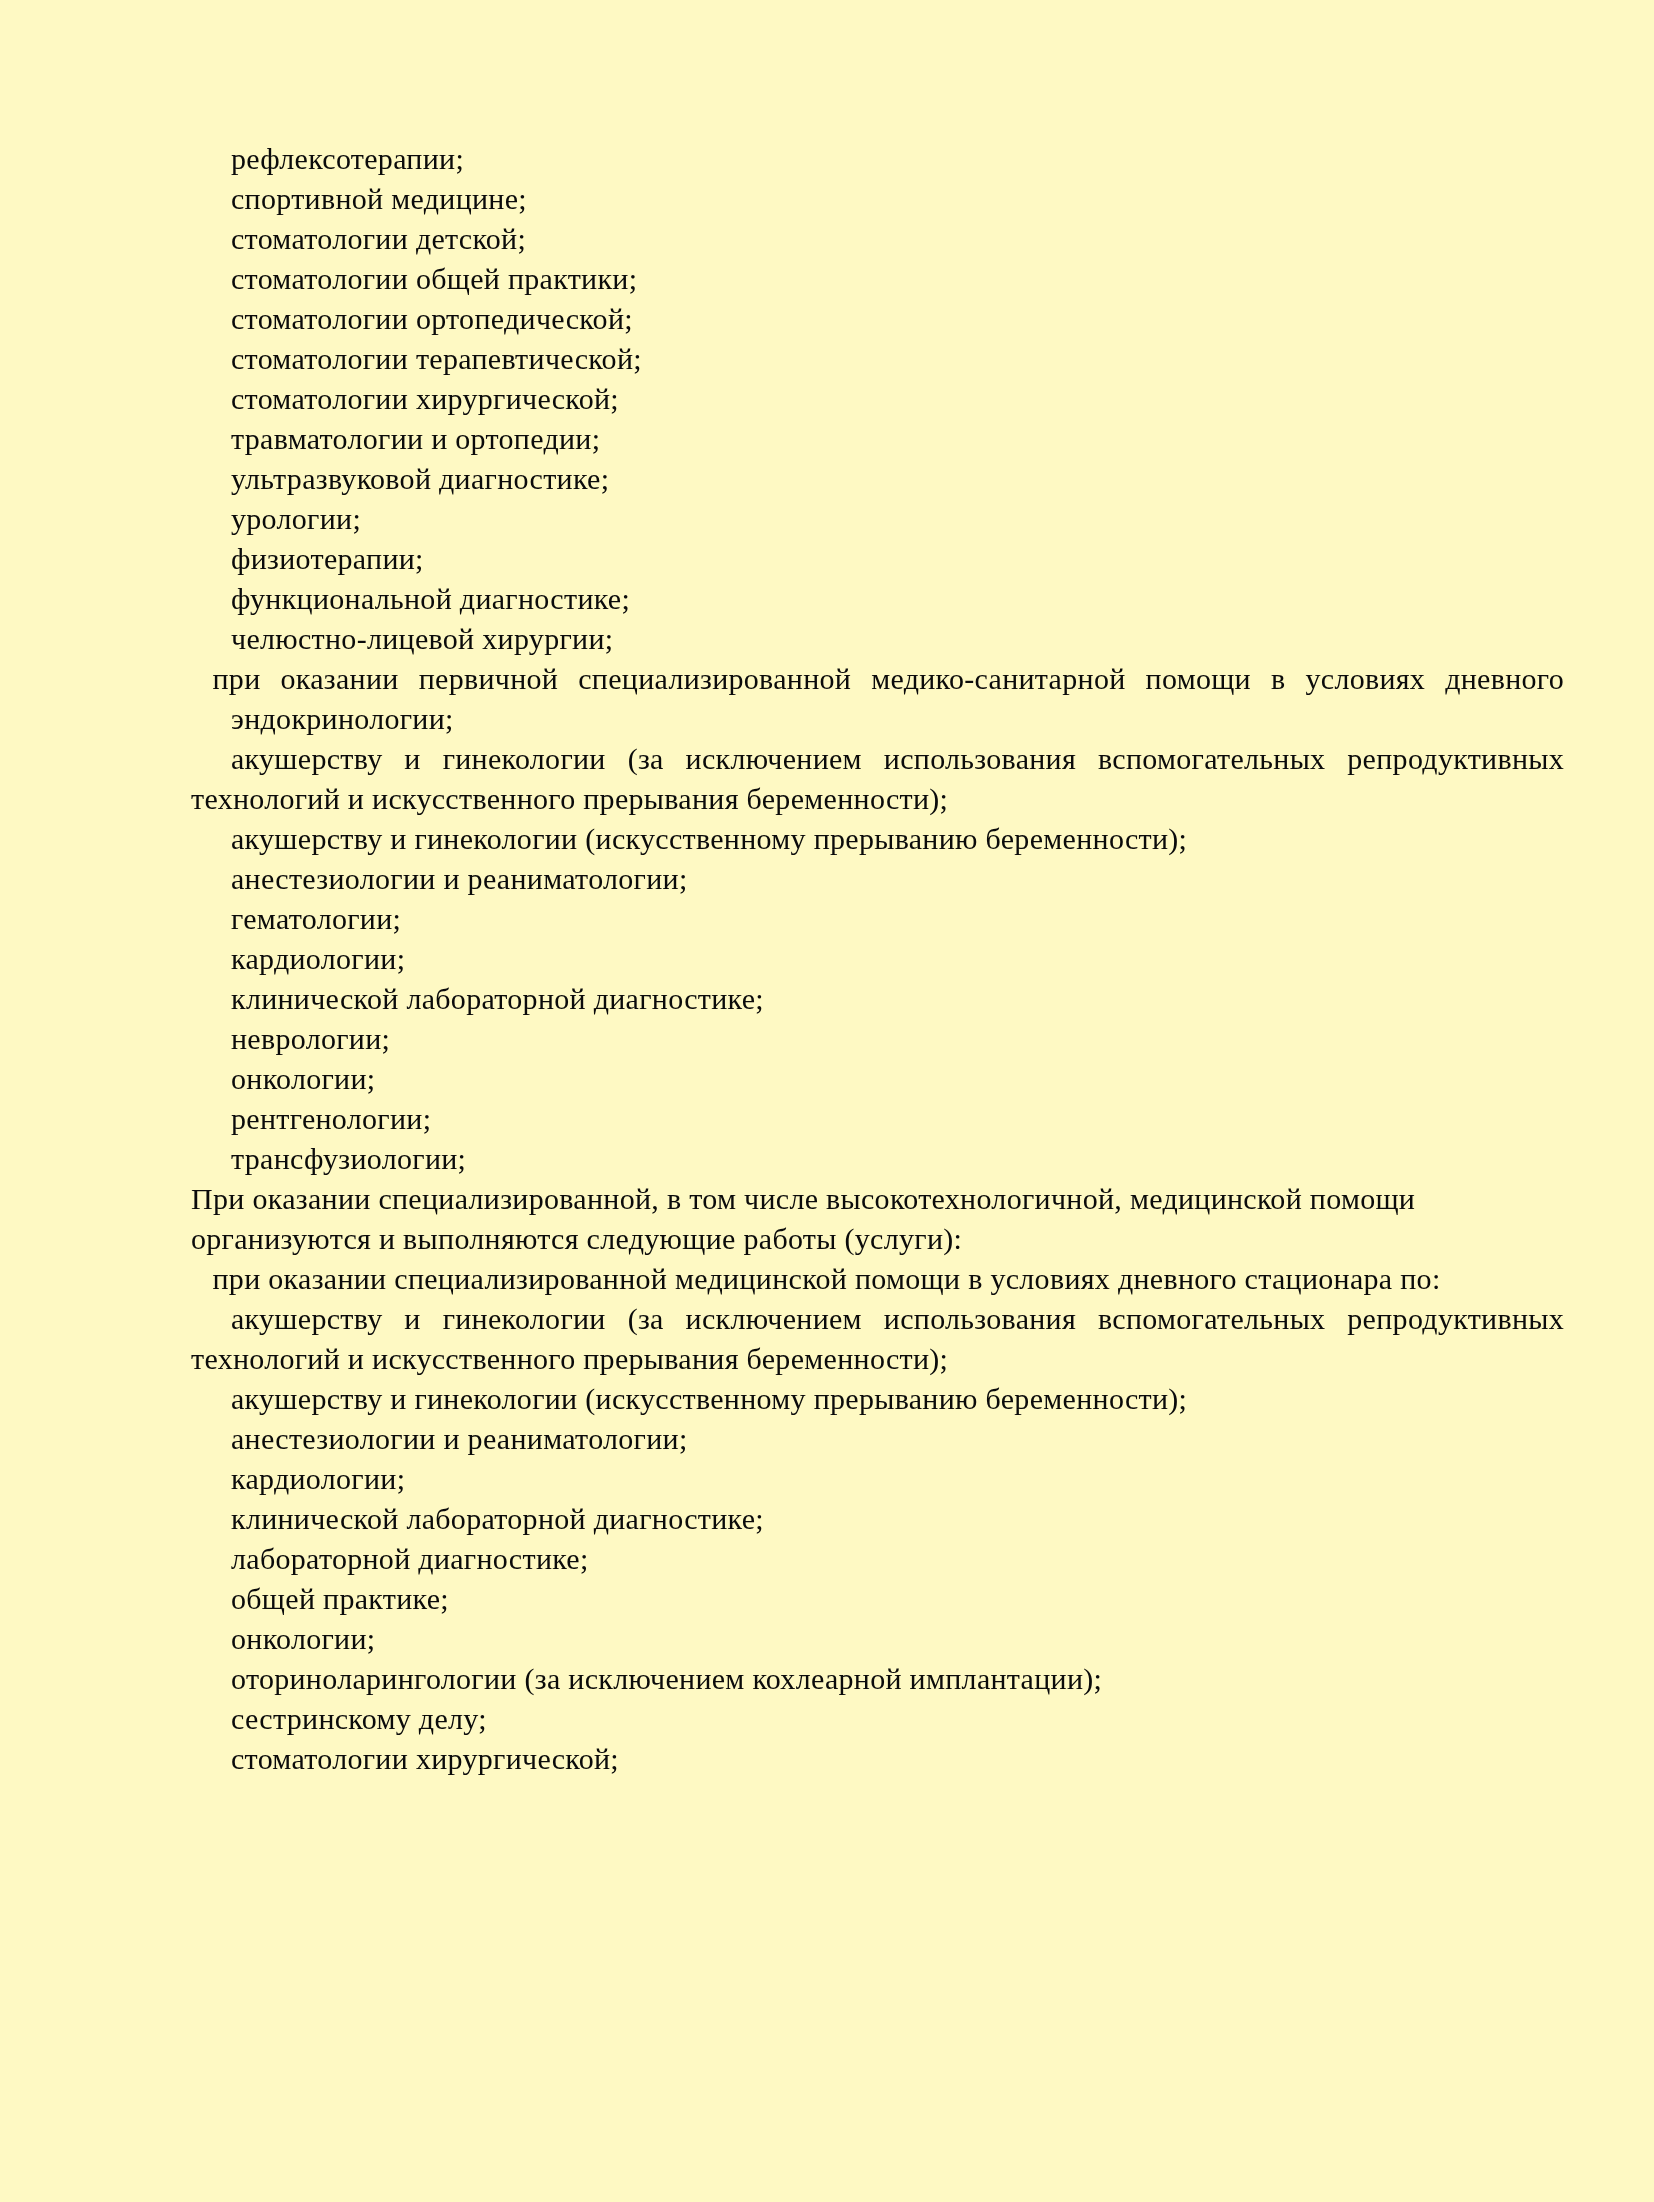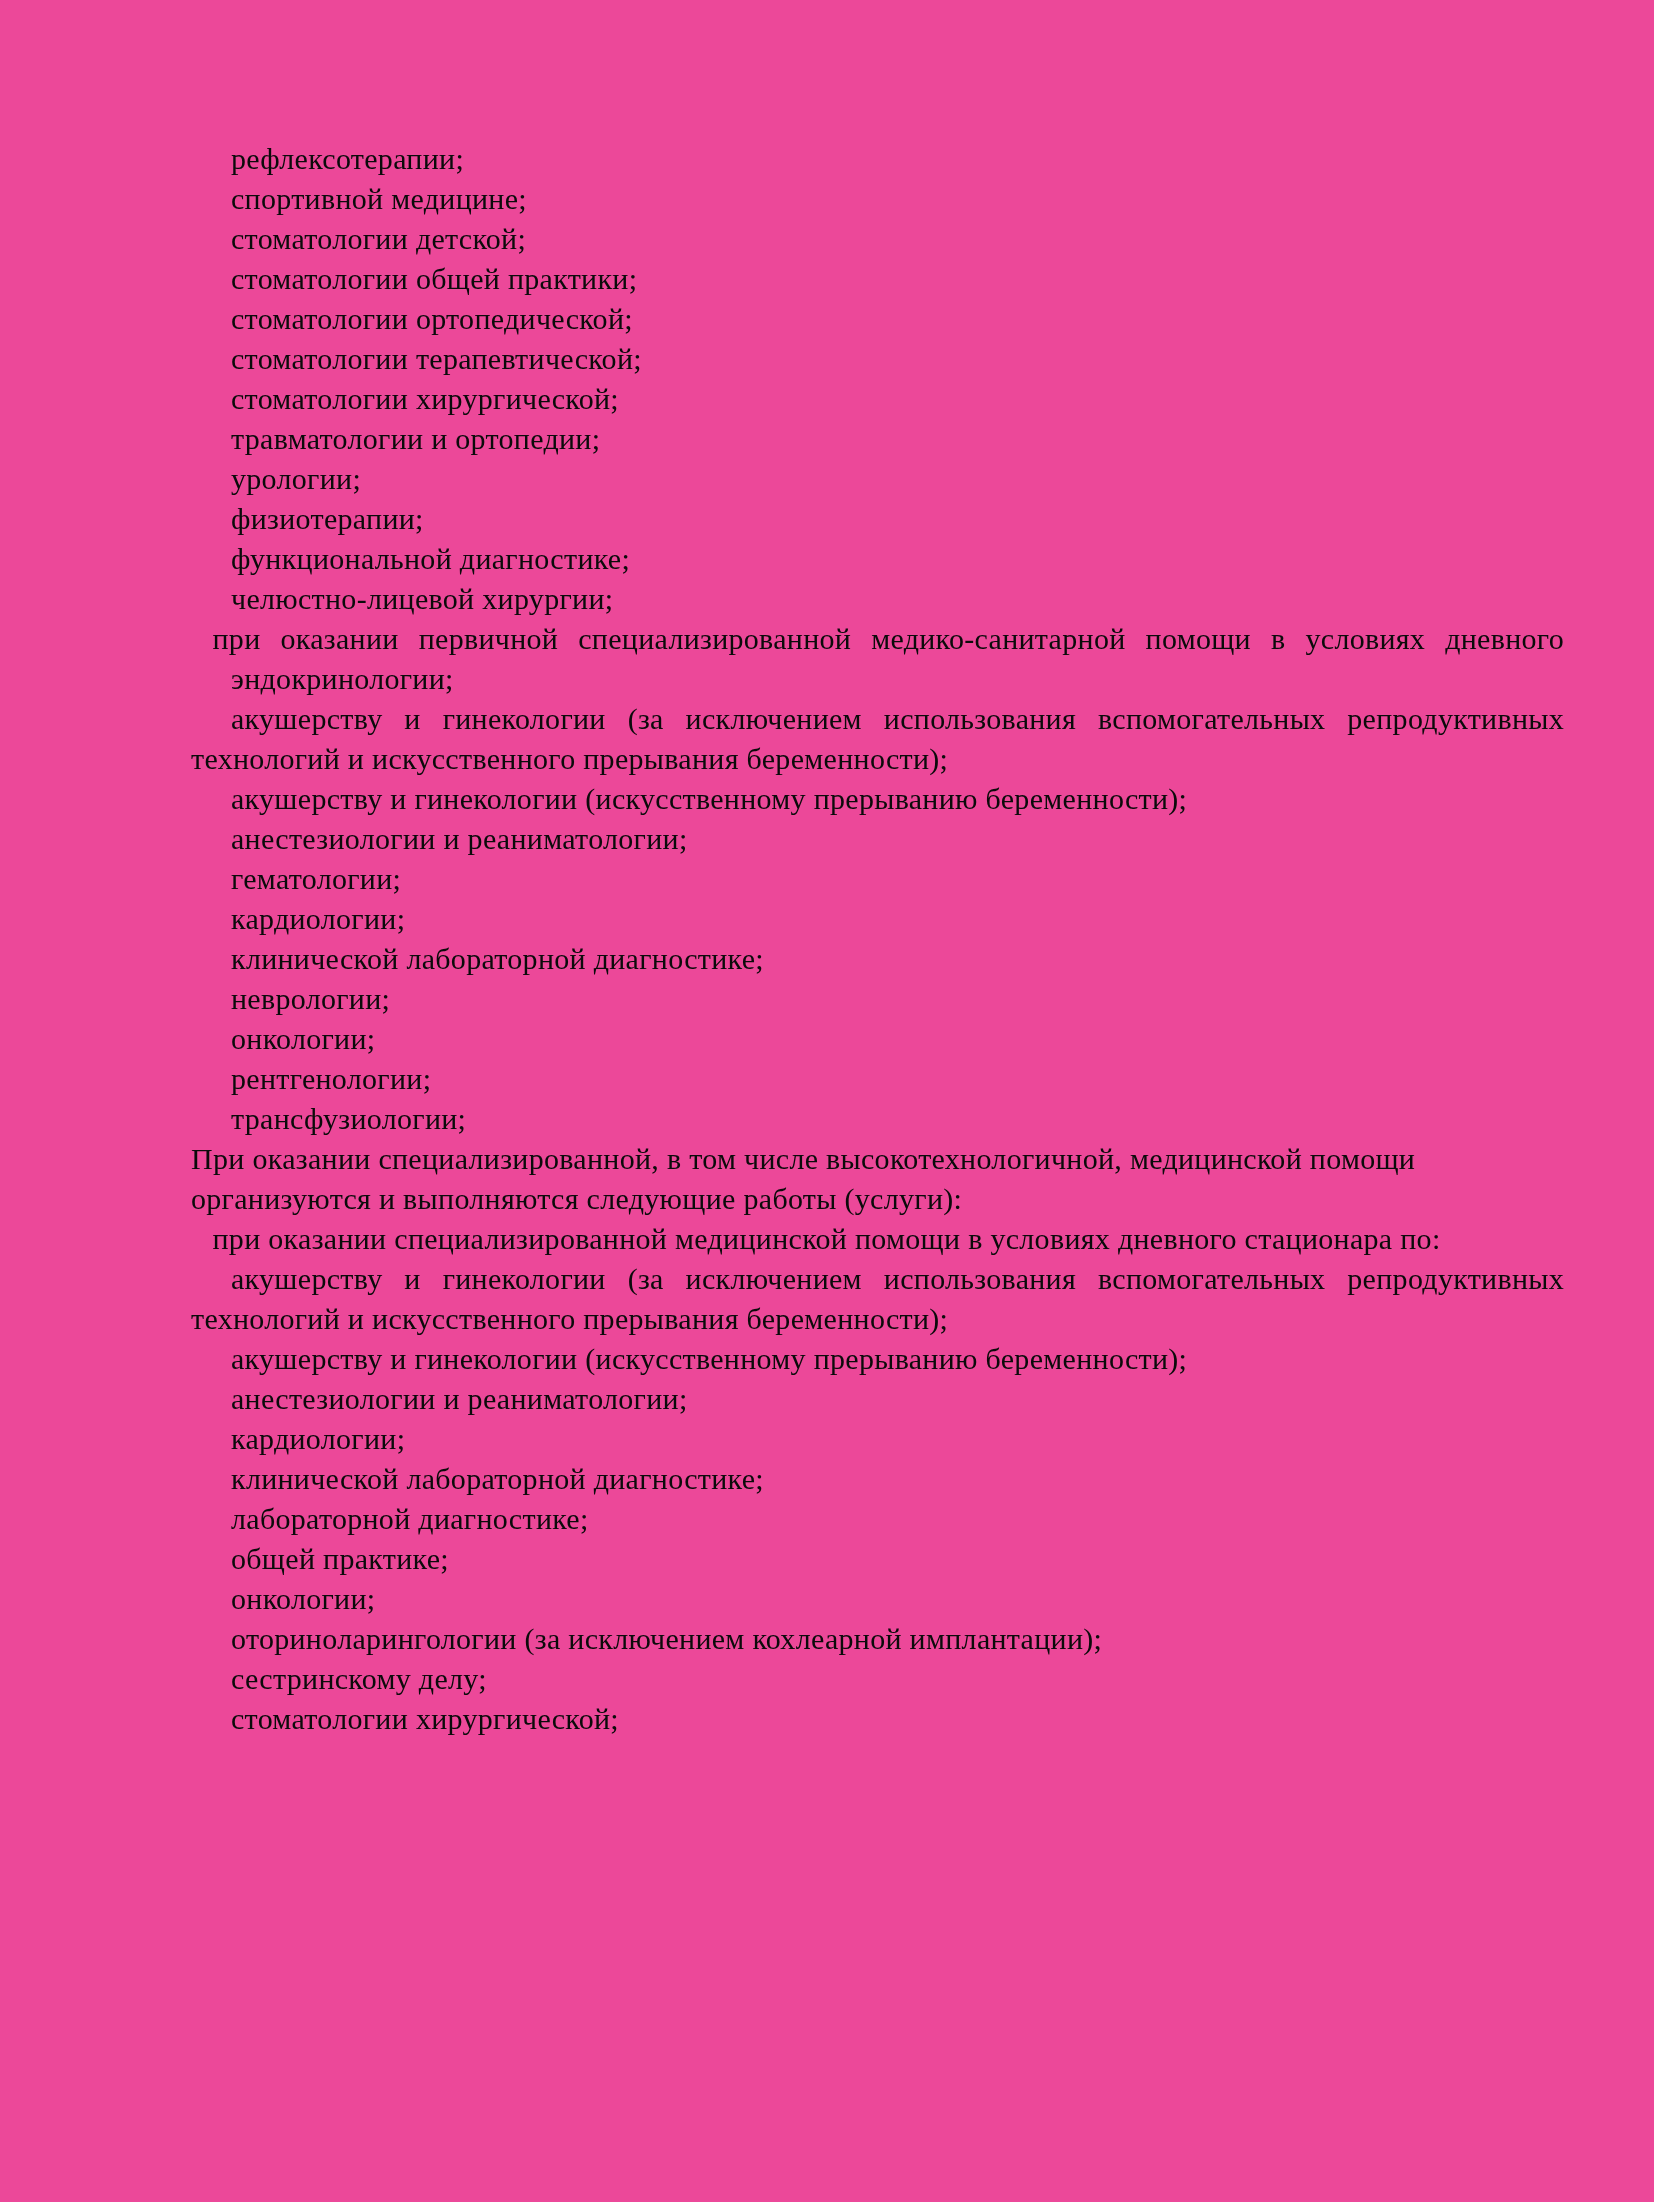--- a/index.html
+++ b/index.html
@@ -9,21 +9,21 @@
   body {
     width: 1655px;
     height: 2203px;
     overflow: hidden;
     background: #ffffff;
   }
   .page {
     position: relative;
     width: 1655px;
     height: 2203px;
-    background: #ec4899;
+    background: #fef9c3;
     font-family: "Liberation Serif", "DejaVu Serif", serif;
     color: #0b0b0b;
   }
   .doc {
     position: absolute;
     left: 191px;
     top: 139px;
     width: 1373px;
     font-size: 30px;
     line-height: 40px;
@@ -52,20 +52,21 @@
 <div class="page">
   <div class="doc" style="color: rgb(11, 11, 11);">
       <div class="line item">рефлексотерапии;</div>
       <div class="line item">спортивной медицине;</div>
       <div class="line item">стоматологии детской;</div>
       <div class="line item">стоматологии общей практики;</div>
       <div class="line item">стоматологии ортопедической;</div>
       <div class="line item">стоматологии терапевтической;</div>
       <div class="line item">стоматологии хирургической;</div>
       <div class="line item">травматологии и ортопедии;</div>
+      <div class="line item">ультразвуковой диагностике;</div>
       <div class="line item">урологии;</div>
       <div class="line item">физиотерапии;</div>
       <div class="line item">функциональной диагностике;</div>
       <div class="line item">челюстно-лицевой хирургии;</div>
       <div class="line subpara fill">при оказании первичной специализированной медико-санитарной помощи в условиях дневного</div>
       <div class="line item">эндокринологии;</div>
       <div class="line item fill">акушерству и гинекологии (за исключением использования вспомогательных репродуктивных</div>
       <div class="line cont">технологий и искусственного прерывания беременности);</div>
       <div class="line item">акушерству и гинекологии (искусственному прерыванию беременности);</div>
       <div class="line item">анестезиологии и реаниматологии;</div>

